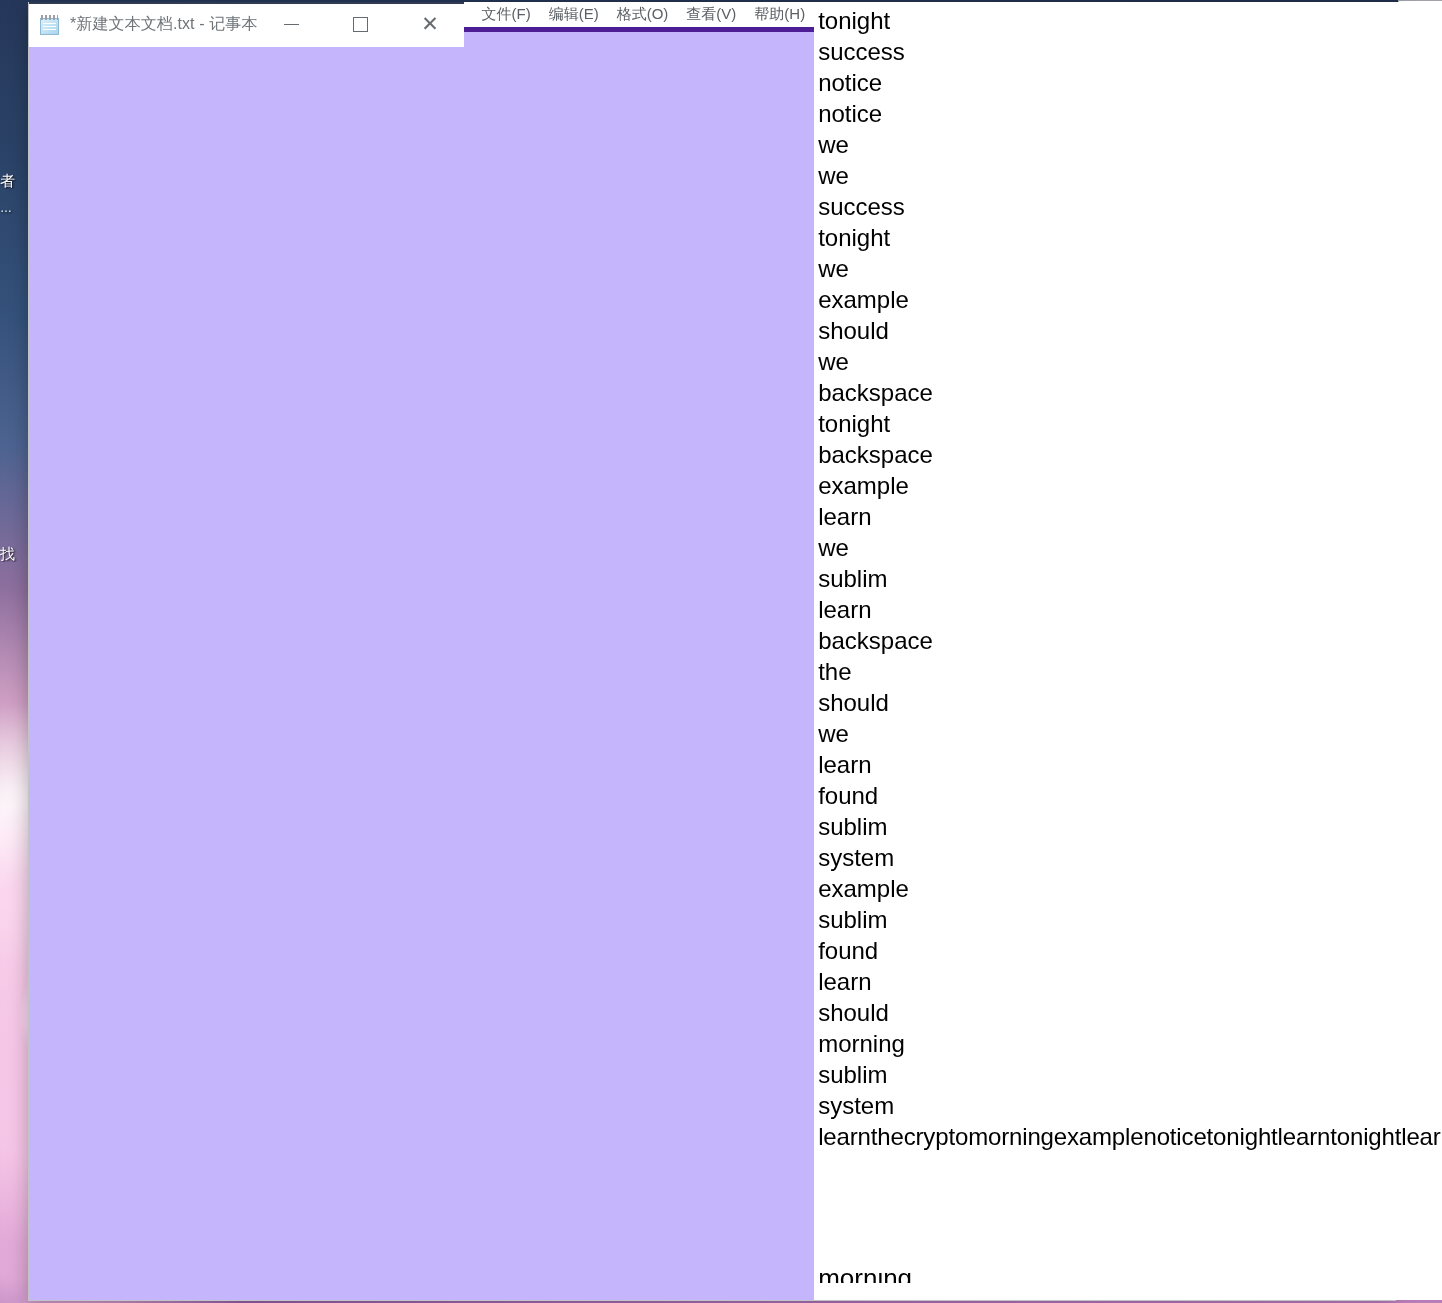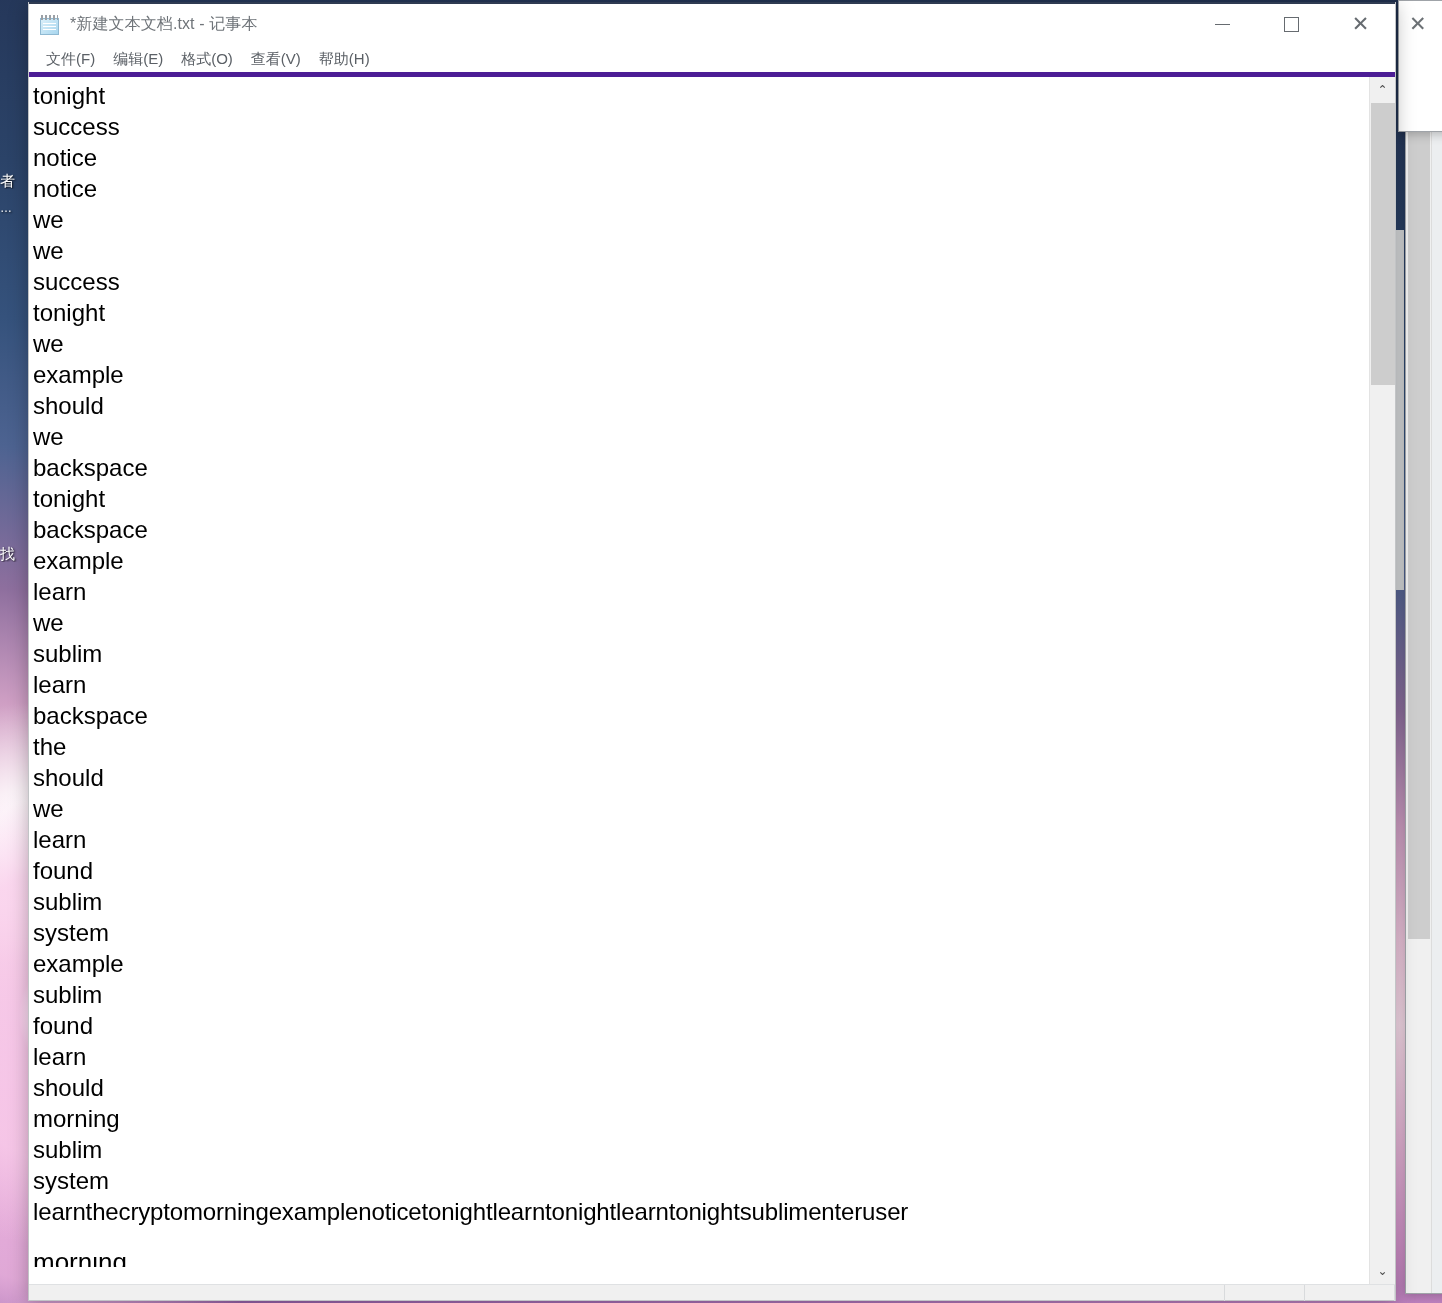--- a/index.html
+++ b/index.html
@@ -64,21 +64,21 @@
   }
 
   
   #notepad {
     position: absolute; left: 28px; top: 2px;
     width: 1368px; height: 1299px;
     background: #c4b5fd;
     border: 1px solid #c2c4c6;
     border-top: none;
     box-shadow: 0 3px 18px rgba(0,0,0,0.28);
-    display: flex; flex-direction: column;
+    display: flex; 
   }
 
   
   #titlebar {
     height: 45px; flex: 0 0 45px;
     background: #ffffff;
     display: flex; align-items: center;
     position: relative;
   }
   #titlebar-top-line {

